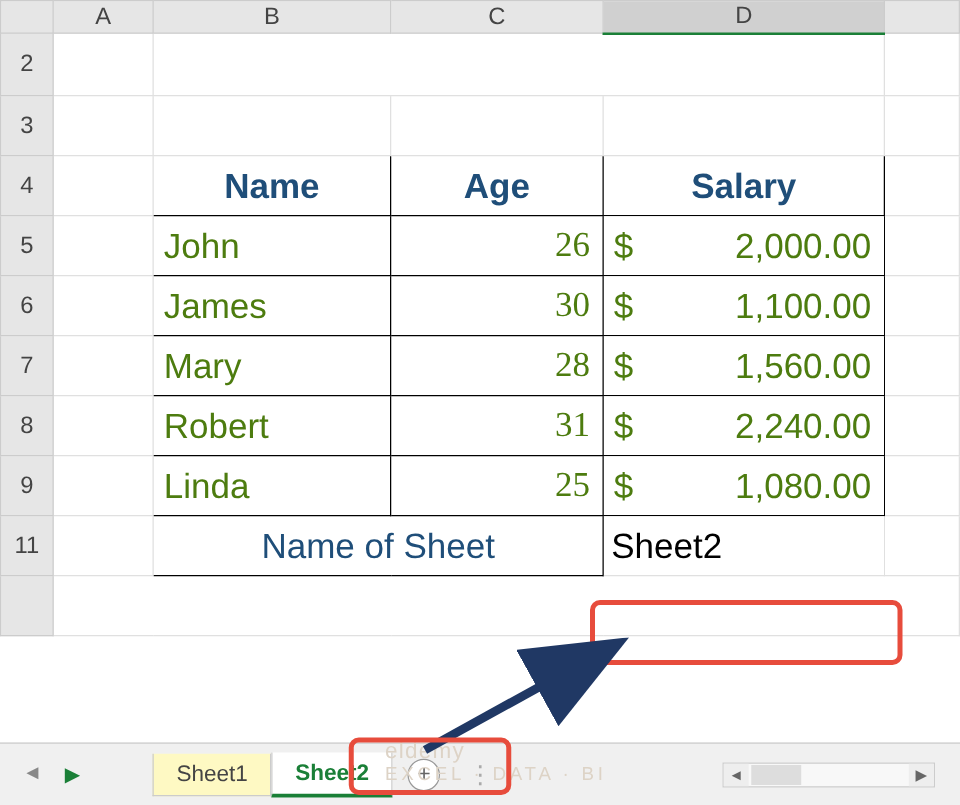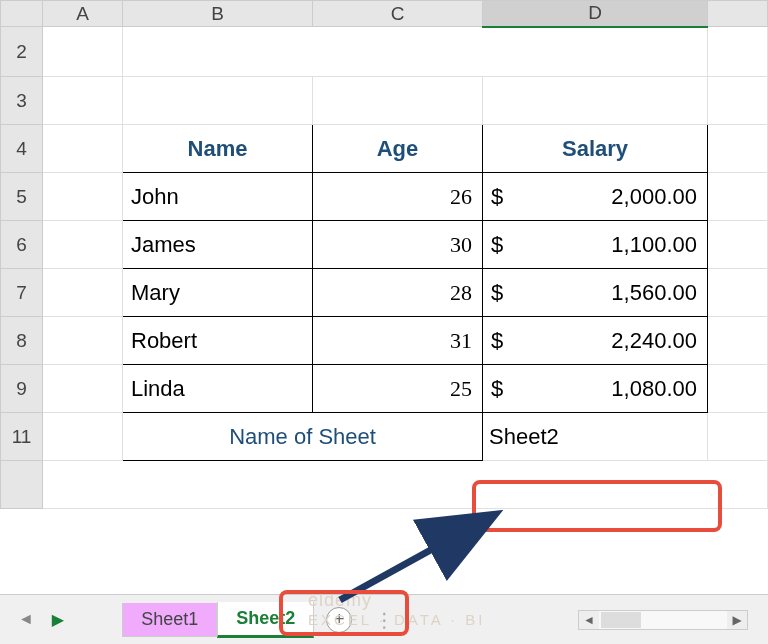--- a/index.html
+++ b/index.html
@@ -34,21 +34,21 @@
     background: #e6e6e6;
     border: 1px solid #ccc;
     font-weight: normal;
     font-size: 19px;
     color: #444;
     text-align: center;
     width: 42px;
   }
   td.cell {
     border: 1px solid #e0e0e0;
-    font-size: 22px;
+    font-size: 28px;
     padding: 0 6px;
     height: 48px;
     vertical-align: middle;
     background: #fff;
   }
   .col-header-row th.active {
     background: #d0d0d0;
     border-bottom: 2px solid #1a7f37;
   }
   
@@ -75,21 +75,21 @@
     background: #c6c6c6;
     color: #1f4e79;
     font-weight: bold;
     font-size: 24px;
     text-align: center;
     border: 1.5px solid #000 !important;
   }
   .tbl-body {
     border: 1.5px solid #000 !important;
     font-size: 22px;
-    color: #000000;
+    color: #4d7c0f;
   }
   .tbl-body.left { text-align: left; padding-left: 8px;}
   .tbl-body.right { text-align: right; padding-right: 10px; font-family: Liberation Serif, serif;}
   .tbl-body.salary { text-align: right; padding-right: 10px; position: relative;}
   .tbl-body.salary .dollar { position: absolute; left: 8px; }
 
   .sheet-name-head {
     background: #c6c6c6;
     color: #1f4e79;
     font-weight: normal;
@@ -130,21 +130,21 @@
   .tab-nav {
     display: flex;
     gap: 18px;
     padding: 0 18px;
     color: #888;
     font-size: 16px;
   }
   .tab-nav span { cursor: default; }
   .tab {
     padding: 6px 18px;
-    background: #f0abfc;
+    background: #fef9c3;
     border: 1px solid #ccc;
     border-top: none;
     font-size: 18px;
     color: #444;
     cursor: pointer;
   }
   .tab.active {
     background: #fff;
     color: #1a7f37;
     font-weight: bold;

